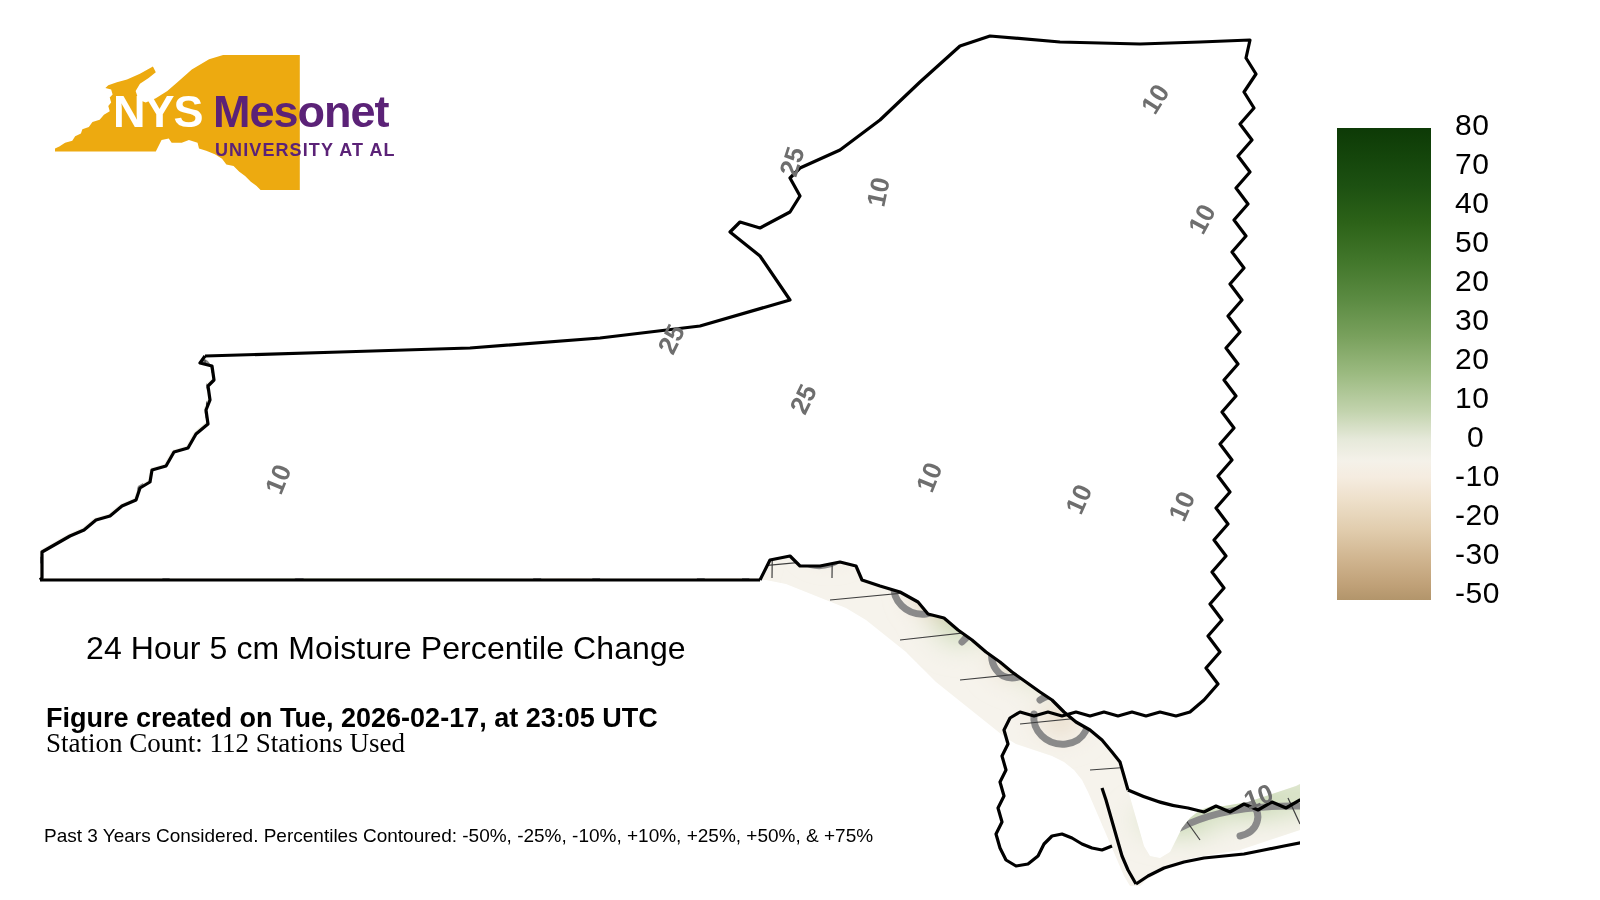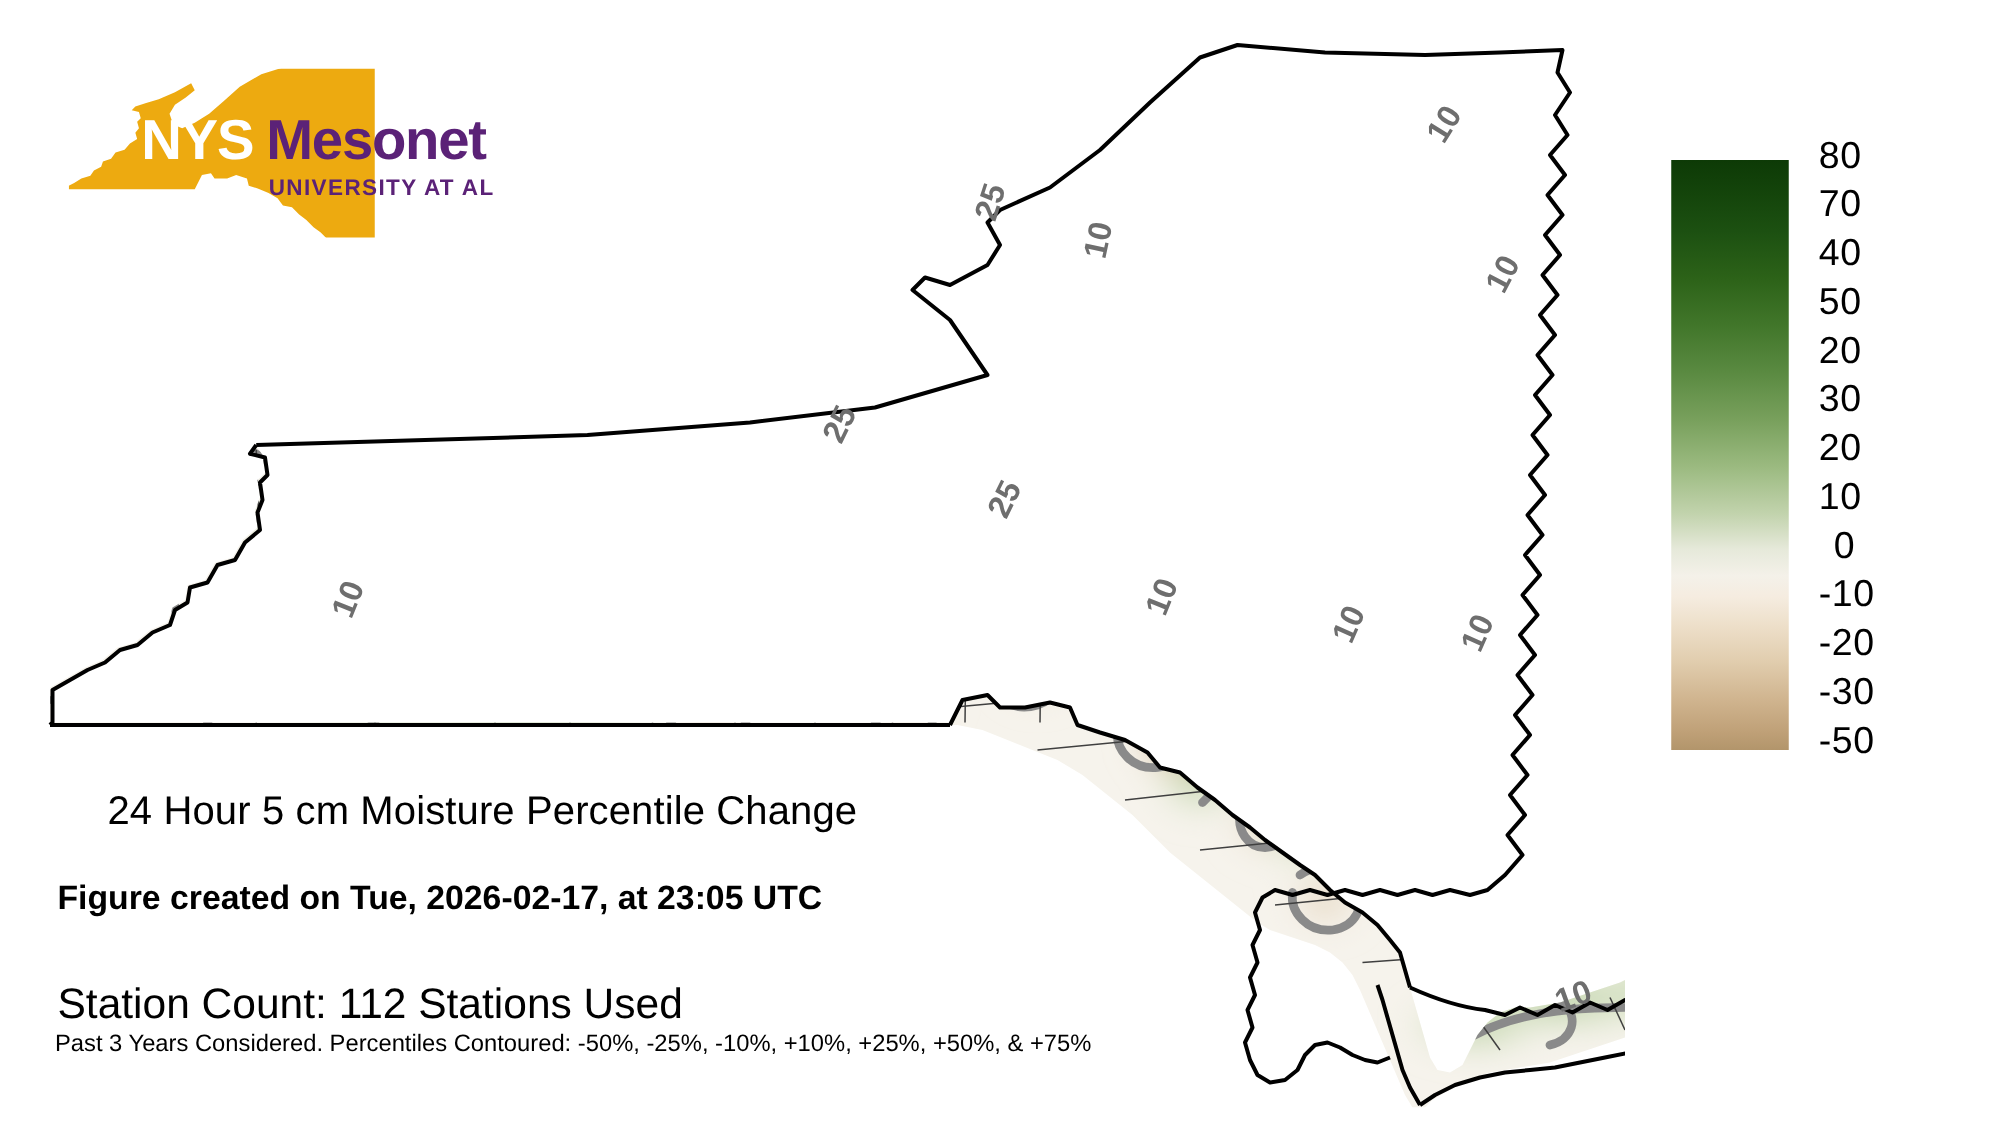--- a/index.html
+++ b/index.html
@@ -36,21 +36,21 @@
               #bfa077 97%,
               #b2956b 100%);}
   #cb-labels{position:absolute;left:118px;top:-18px;width:120px;height:500px;}
   .cb-label{position:absolute;left:0;font-size:30px;line-height:30px;
             letter-spacing:.5px;white-space:nowrap;text-align:left;}
 
   
   #title{position:absolute;left:46px;top:630px;font-size:32px;
          white-space:nowrap;letter-spacing:.1px;margin-left:40px;}
   #created{position:absolute;left:46px;top:703px;font-size:27px;white-space:nowrap;font-weight:bold;}
-  #stations{position:absolute;left:46px;top:784px;font-size:34px;white-space:nowrap;}
+  #stations{position:absolute;left:46px;top:728px;font-size:27px;white-space:nowrap;font-family:Liberation Serif, serif;}
   #footnote{position:absolute;left:44px;top:825px;font-size:19px;white-space:nowrap;}
 </style>
 </head>
 <body>
 
 <div id="map-panel">
 <svg id="map-svg" viewBox="0 0 1300 900">
   <defs>
 
     <clipPath id="nyclip">

